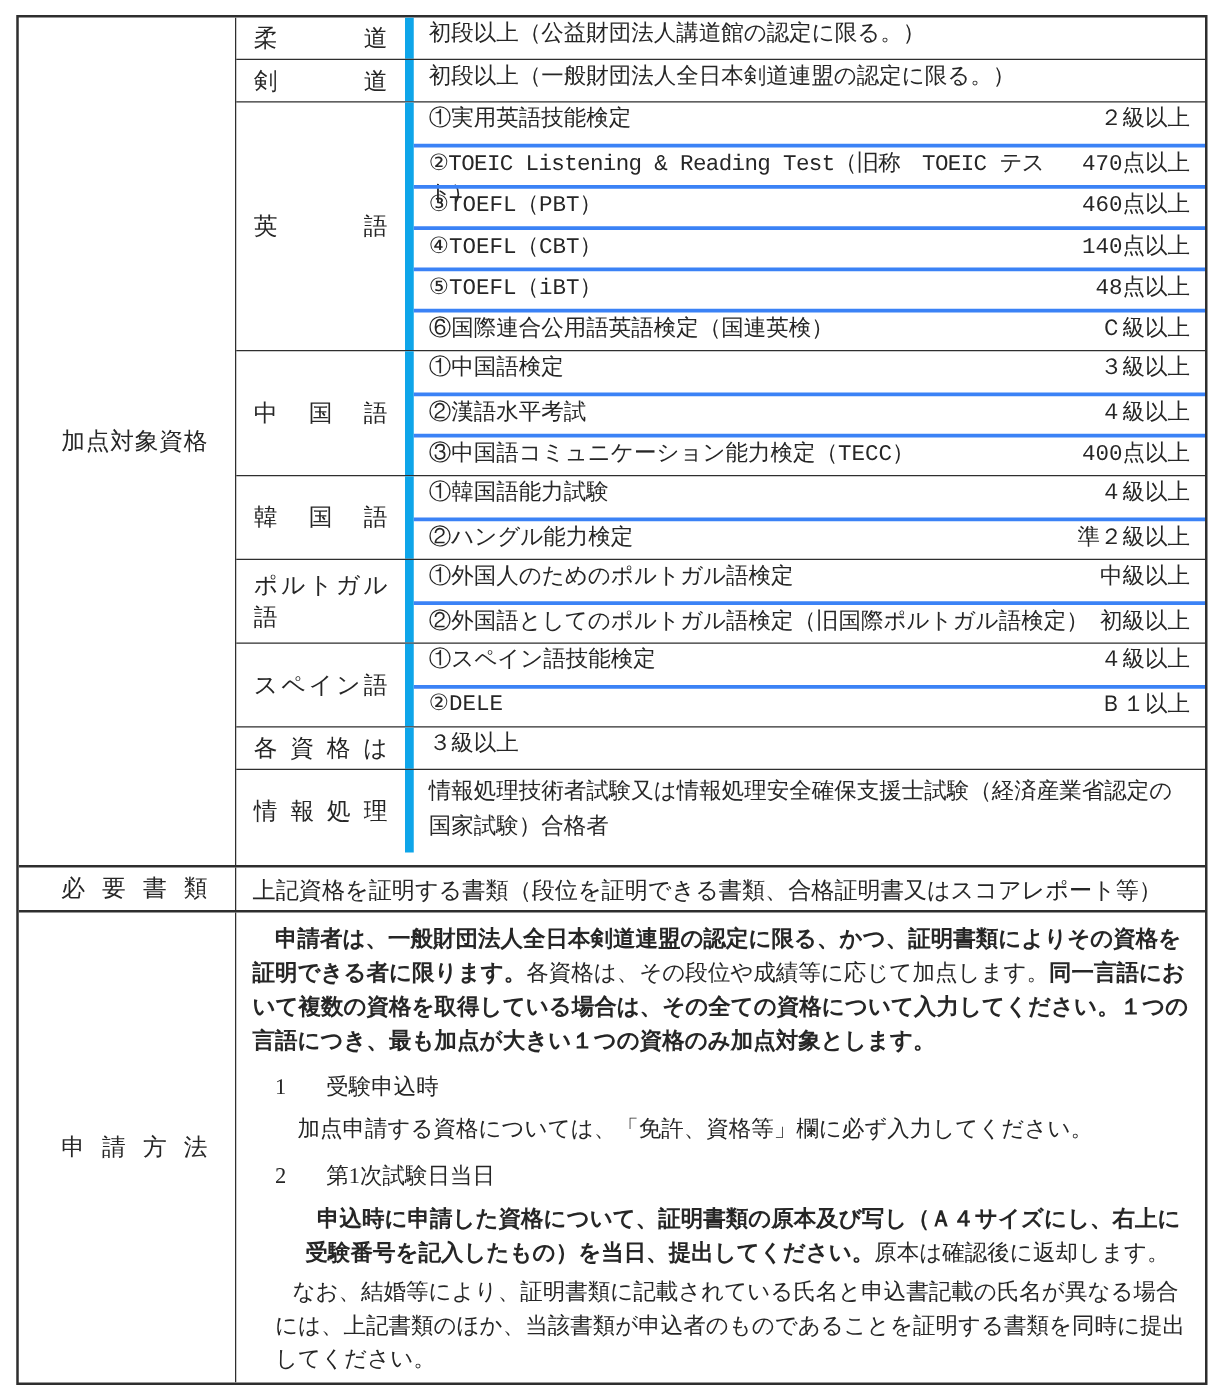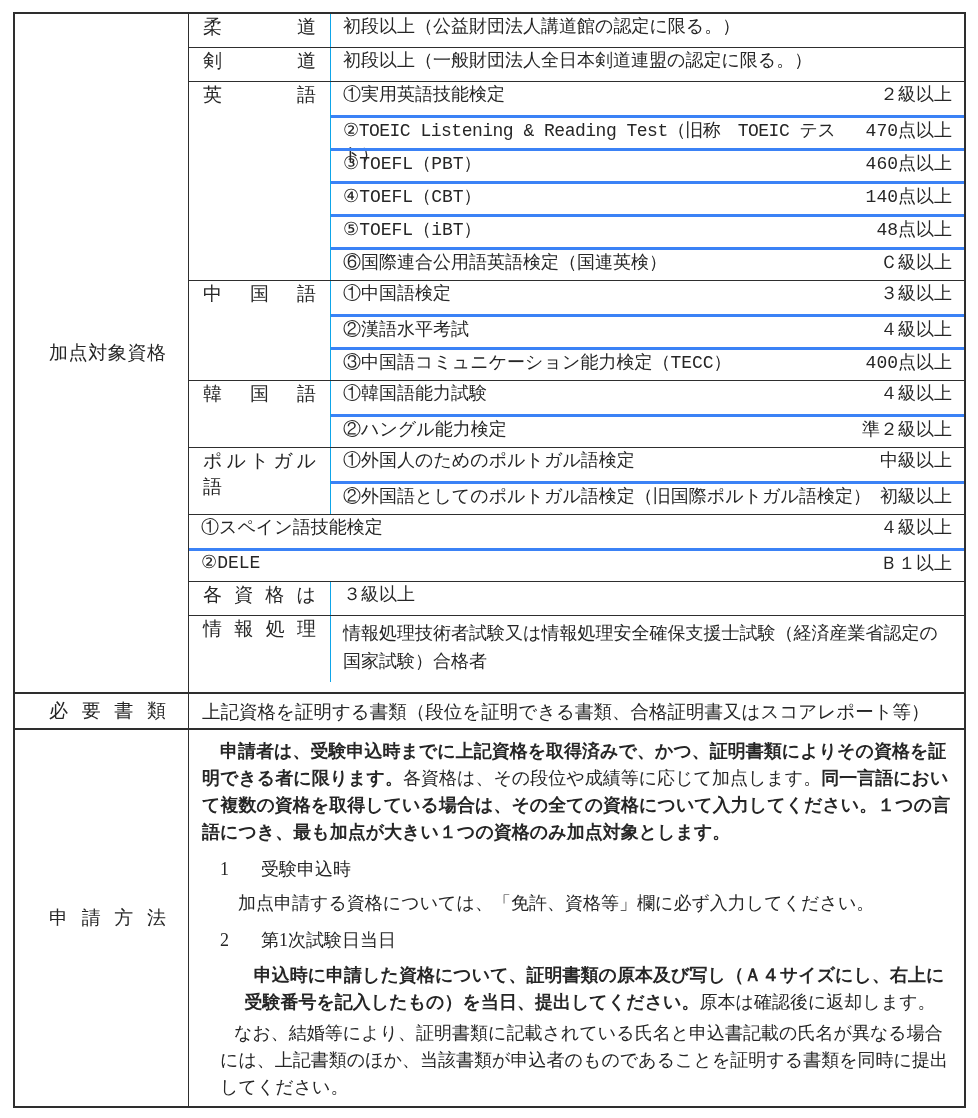--- a/index.html
+++ b/index.html
@@ -34,22 +34,22 @@
     font-size: 19px;
     text-align: justify; text-align-last: justify;
   }
 
   
   .qual-body { flex: 1; display: flex; flex-direction: column; }
   .qgroup { display: flex; }
   .qgroup + .qgroup { border-top: 1px solid #2e2e2e; }
   .qcat {
     width: 142px; flex-shrink: 0;
-    border-right: 1px solid #0ea5e9;
-    display: flex; align-items: flex-start;
+    border-right: 7px solid #0ea5e9;
+    display: flex; align-items: center;
   }
   .qcat-text {
     width: 100%; padding: 0 14px;
     font-size: 19px;
     text-align: justify; text-align-last: justify;
   }
   .qrows { flex: 1; display: flex; flex-direction: column; }
   .qrow {
     height: 33px;
     display: flex; 
@@ -192,20 +192,23 @@
             <span class="qval">中級以上</span>
           </div>
           <div class="qrow">
             <span class="qname">②外国語としてのポルトガル語検定（旧国際ポルトガル語検定）</span>
             <span class="qval">初級以上</span>
           </div>
         </div>
       </div>
 
       <div class="qgroup">
+        <div class="qcat">
+          <div class="qcat-text">スペイン語</div>
+        </div>
         <div class="qrows">
           <div class="qrow">
             <span class="qname">①スペイン語技能検定</span>
             <span class="qval">４級以上</span>
           </div>
           <div class="qrow">
             <span class="qname">②DELE</span>
             <span class="qval">Ｂ１以上</span>
           </div>
         </div>
@@ -242,21 +245,21 @@
     </div>
     <div class="docs-content">上記資格を証明する書類（段位を証明できる書類、合格証明書又はスコアレポート等）</div>
   </div>
 
   <div class="sec sec-method">
     <div class="col-label">
       <div class="col-label-text">申請方法</div>
     </div>
     <div class="method-body">
       <div class="m-intro">
-        <span class="g">申請者は、受験申込時までに上記資格を取得済みで、かつ、証明書類によりその資格を証明できる者に限ります。</span><span>各資格は、その段位や成績等に応じて加点します。</span><span class="g">同一言語において複数の資格を取得している場合は、その全ての資格について入力してください。１つの言語につき、最も加点が大きい１つの資格のみ加点対象とします。</span>
+        <span class="g">申請者は、一般財団法人全日本剣道連盟の認定に限る、かつ、証明書類によりその資格を証明できる者に限ります。</span><span>各資格は、その段位や成績等に応じて加点します。</span><span class="g">同一言語において複数の資格を取得している場合は、その全ての資格について入力してください。１つの言語につき、最も加点が大きい１つの資格のみ加点対象とします。</span>
       </div>
       <div class="m-step-title">
         <span>1</span><span class="m-step-name">受験申込時</span>
       </div>
       <div class="m-step-body">加点申請する資格については、「免許、資格等」欄に必ず入力してください。</div>
       <div class="m-step-title">
         <span>2</span><span class="m-step-name">第1次試験日当日</span>
       </div>
       <div class="m-bold-para">
         <span class="g">申込時に申請した資格について、証明書類の原本及び写し（Ａ４サイズにし、右上に受験番号を記入したもの）を当日、提出してください。</span><span>原本は確認後に返却します。</span>

